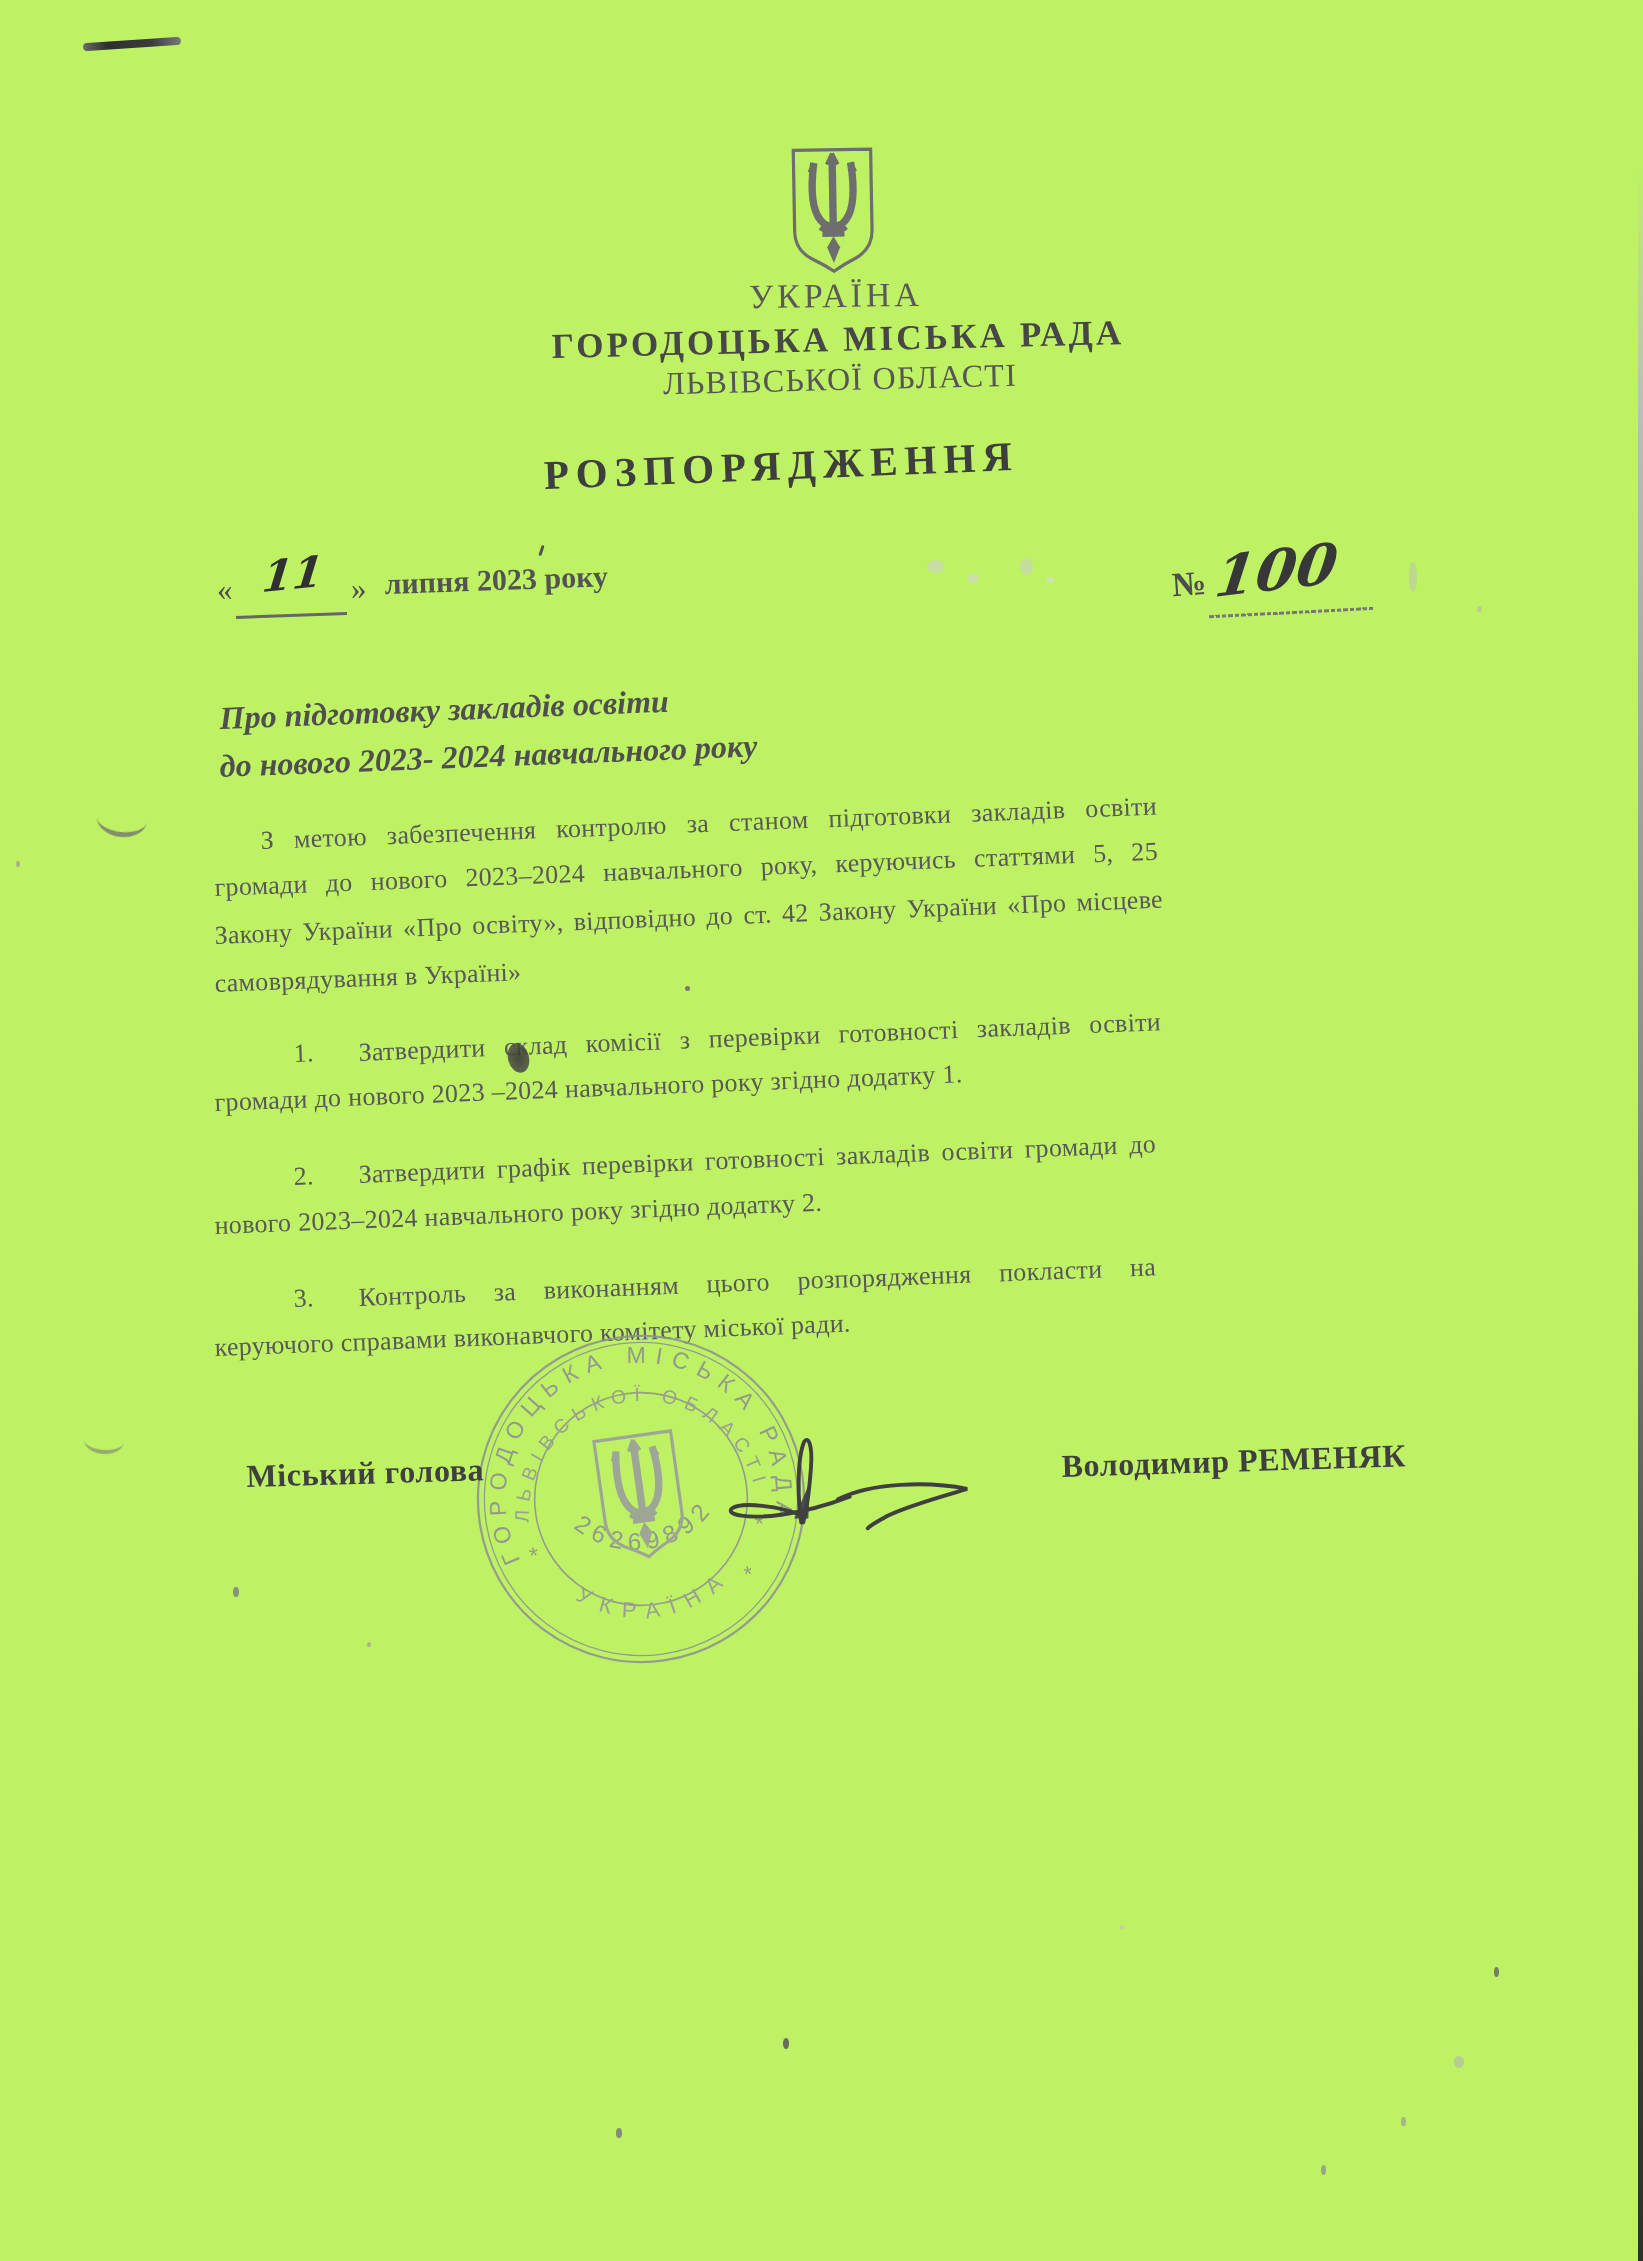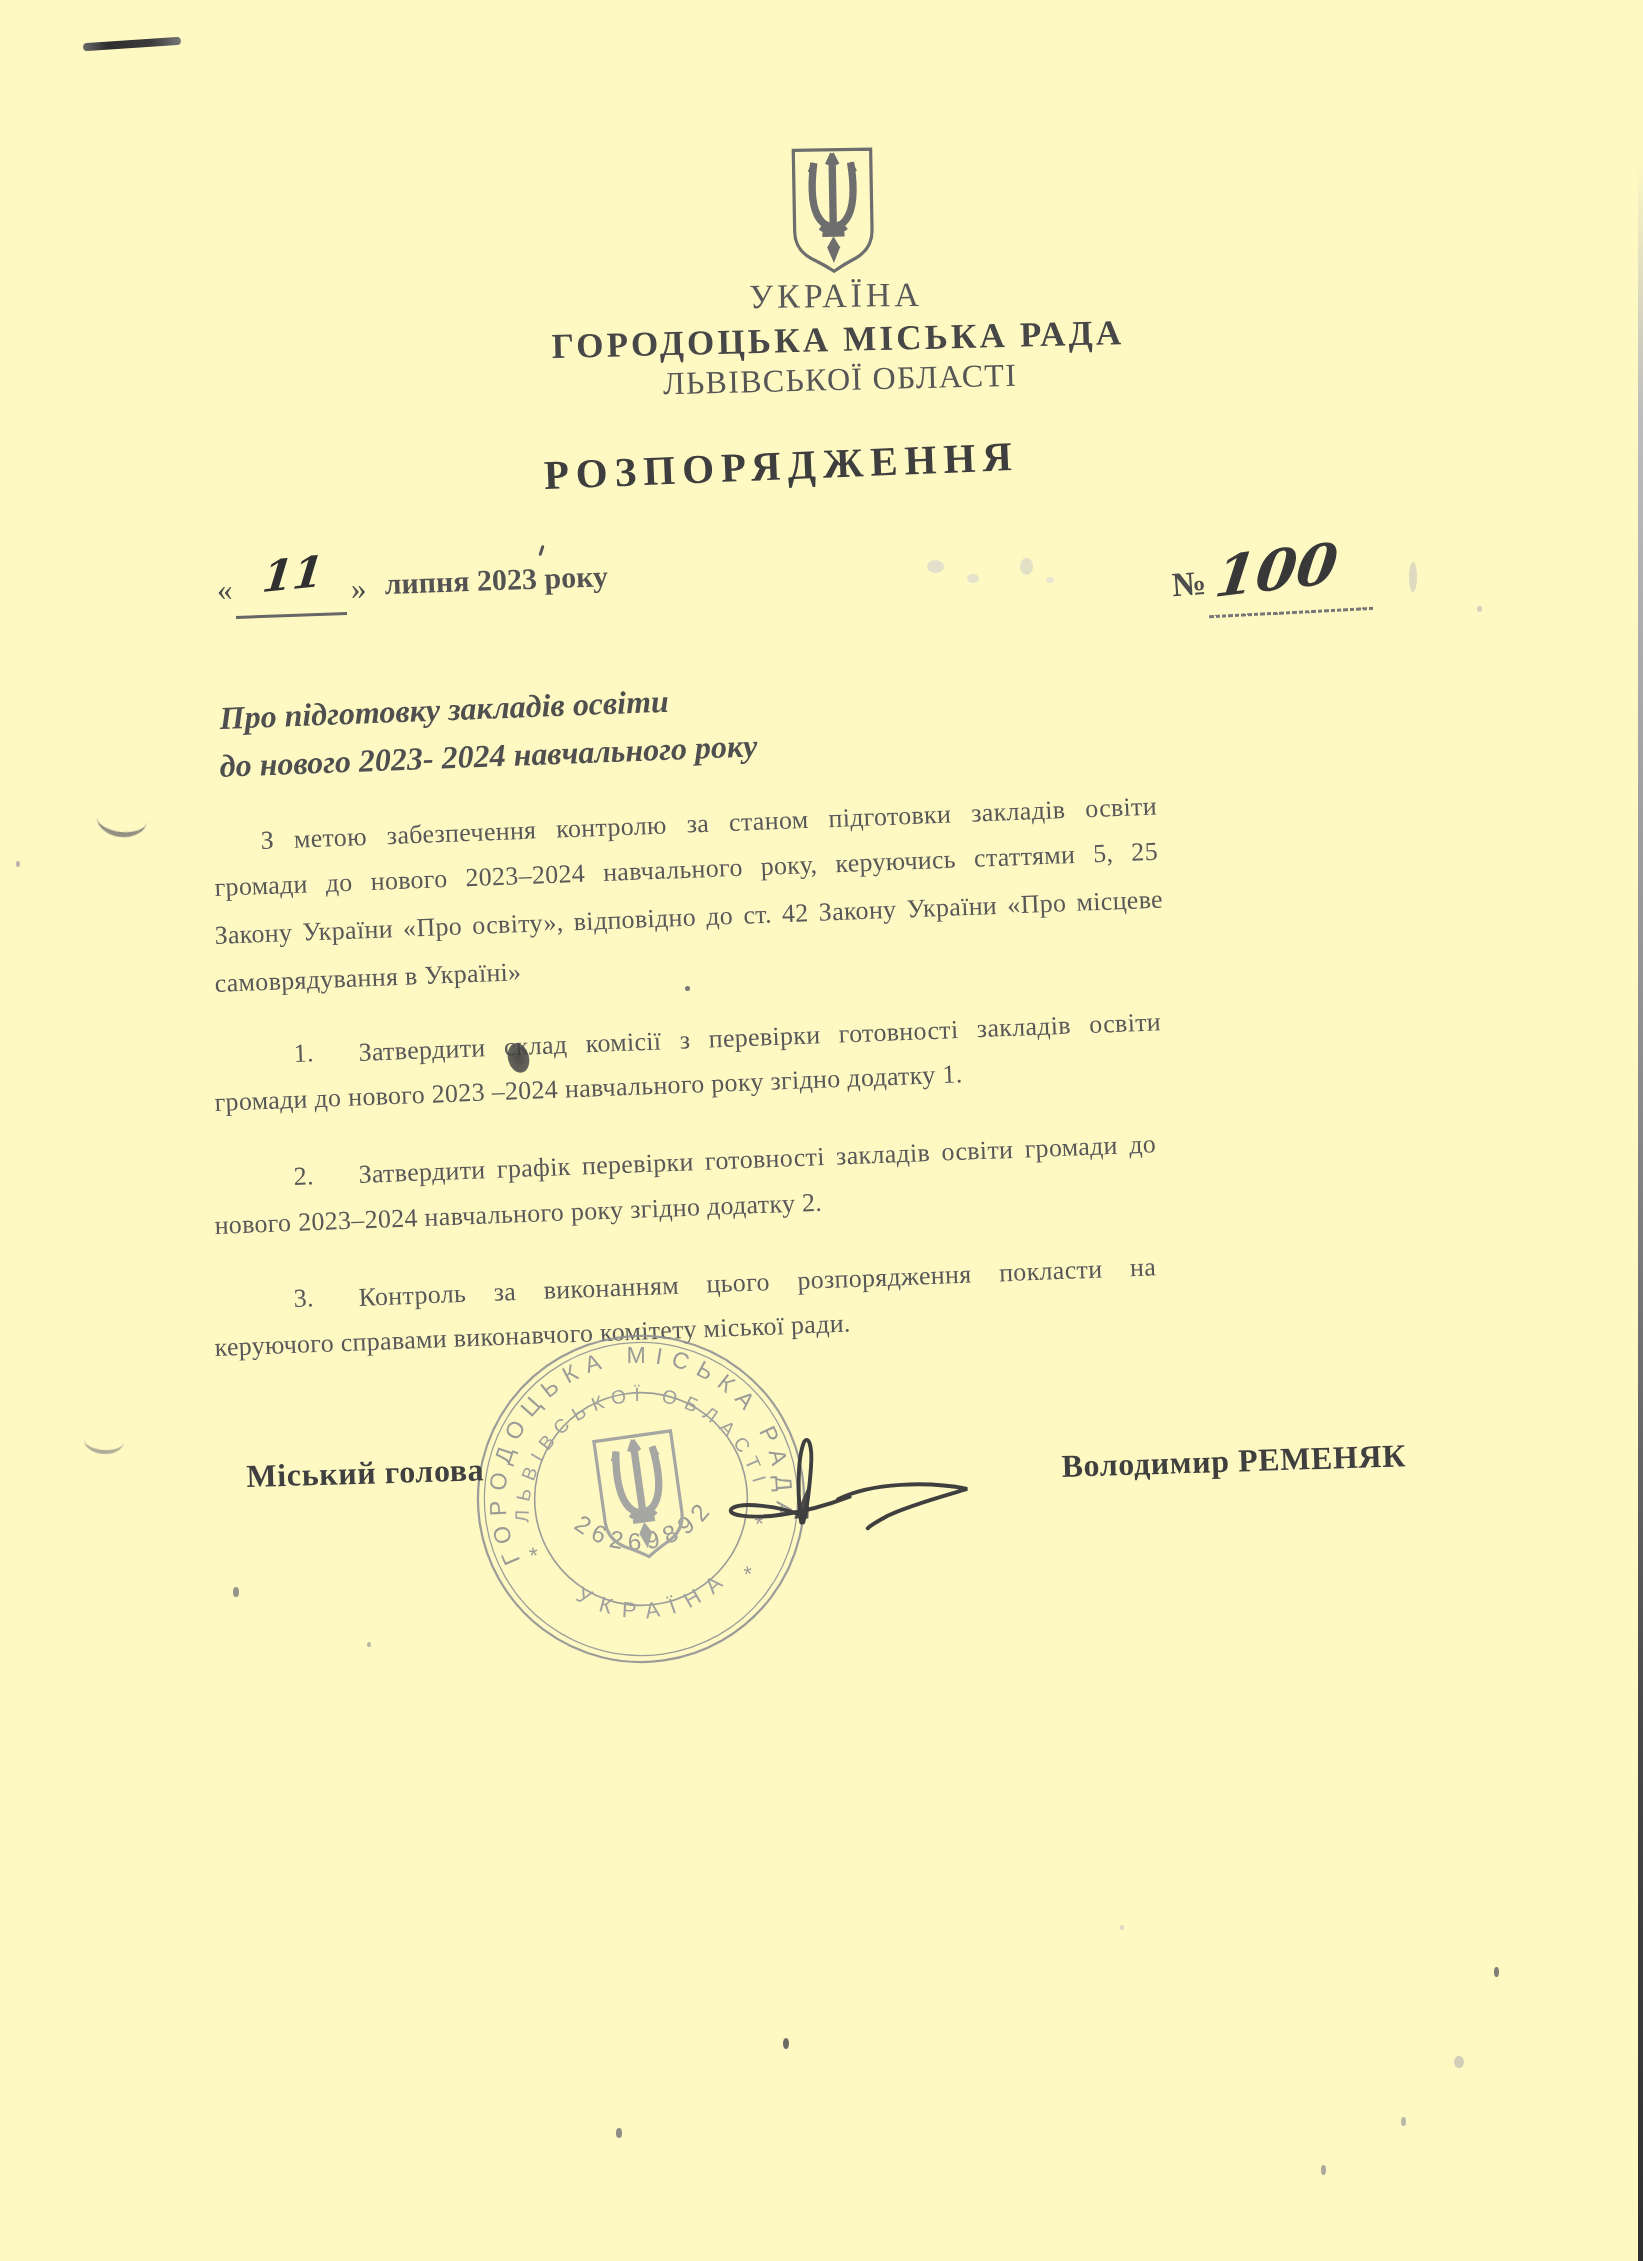--- a/index.html
+++ b/index.html
@@ -1,18 +1,18 @@
 <!DOCTYPE html>
 <html style="font-size:10.3px"><head>
 <meta charset="utf-8">
 <style>
   html,body{margin:0;padding:0;background:#e8e8e8;}
   .page{
     position:relative; width:1644px; height:2261px;
-    background:#fef9c3; overflow:hidden;
+    background:#bef264; overflow:hidden;
     font-family:"Liberation Serif", serif; color:#555;
   }
   .abs{position:absolute;}
   .ctr{transform:translateX(-50%);}
   .jline{text-align:justify; text-align-last:justify;}
   .body-txt{font-size:26px; color:#585858; letter-spacing:0.3px;}
   .bold{font-weight:bold;}
   .speck{position:absolute; border-radius:50%;}
   .crescent{position:absolute; border-bottom-style:solid; border-radius:50%; filter:blur(0.6px);}
   .hand{font-family:"DejaVu Serif", serif; font-style:italic; color:#343434;}

